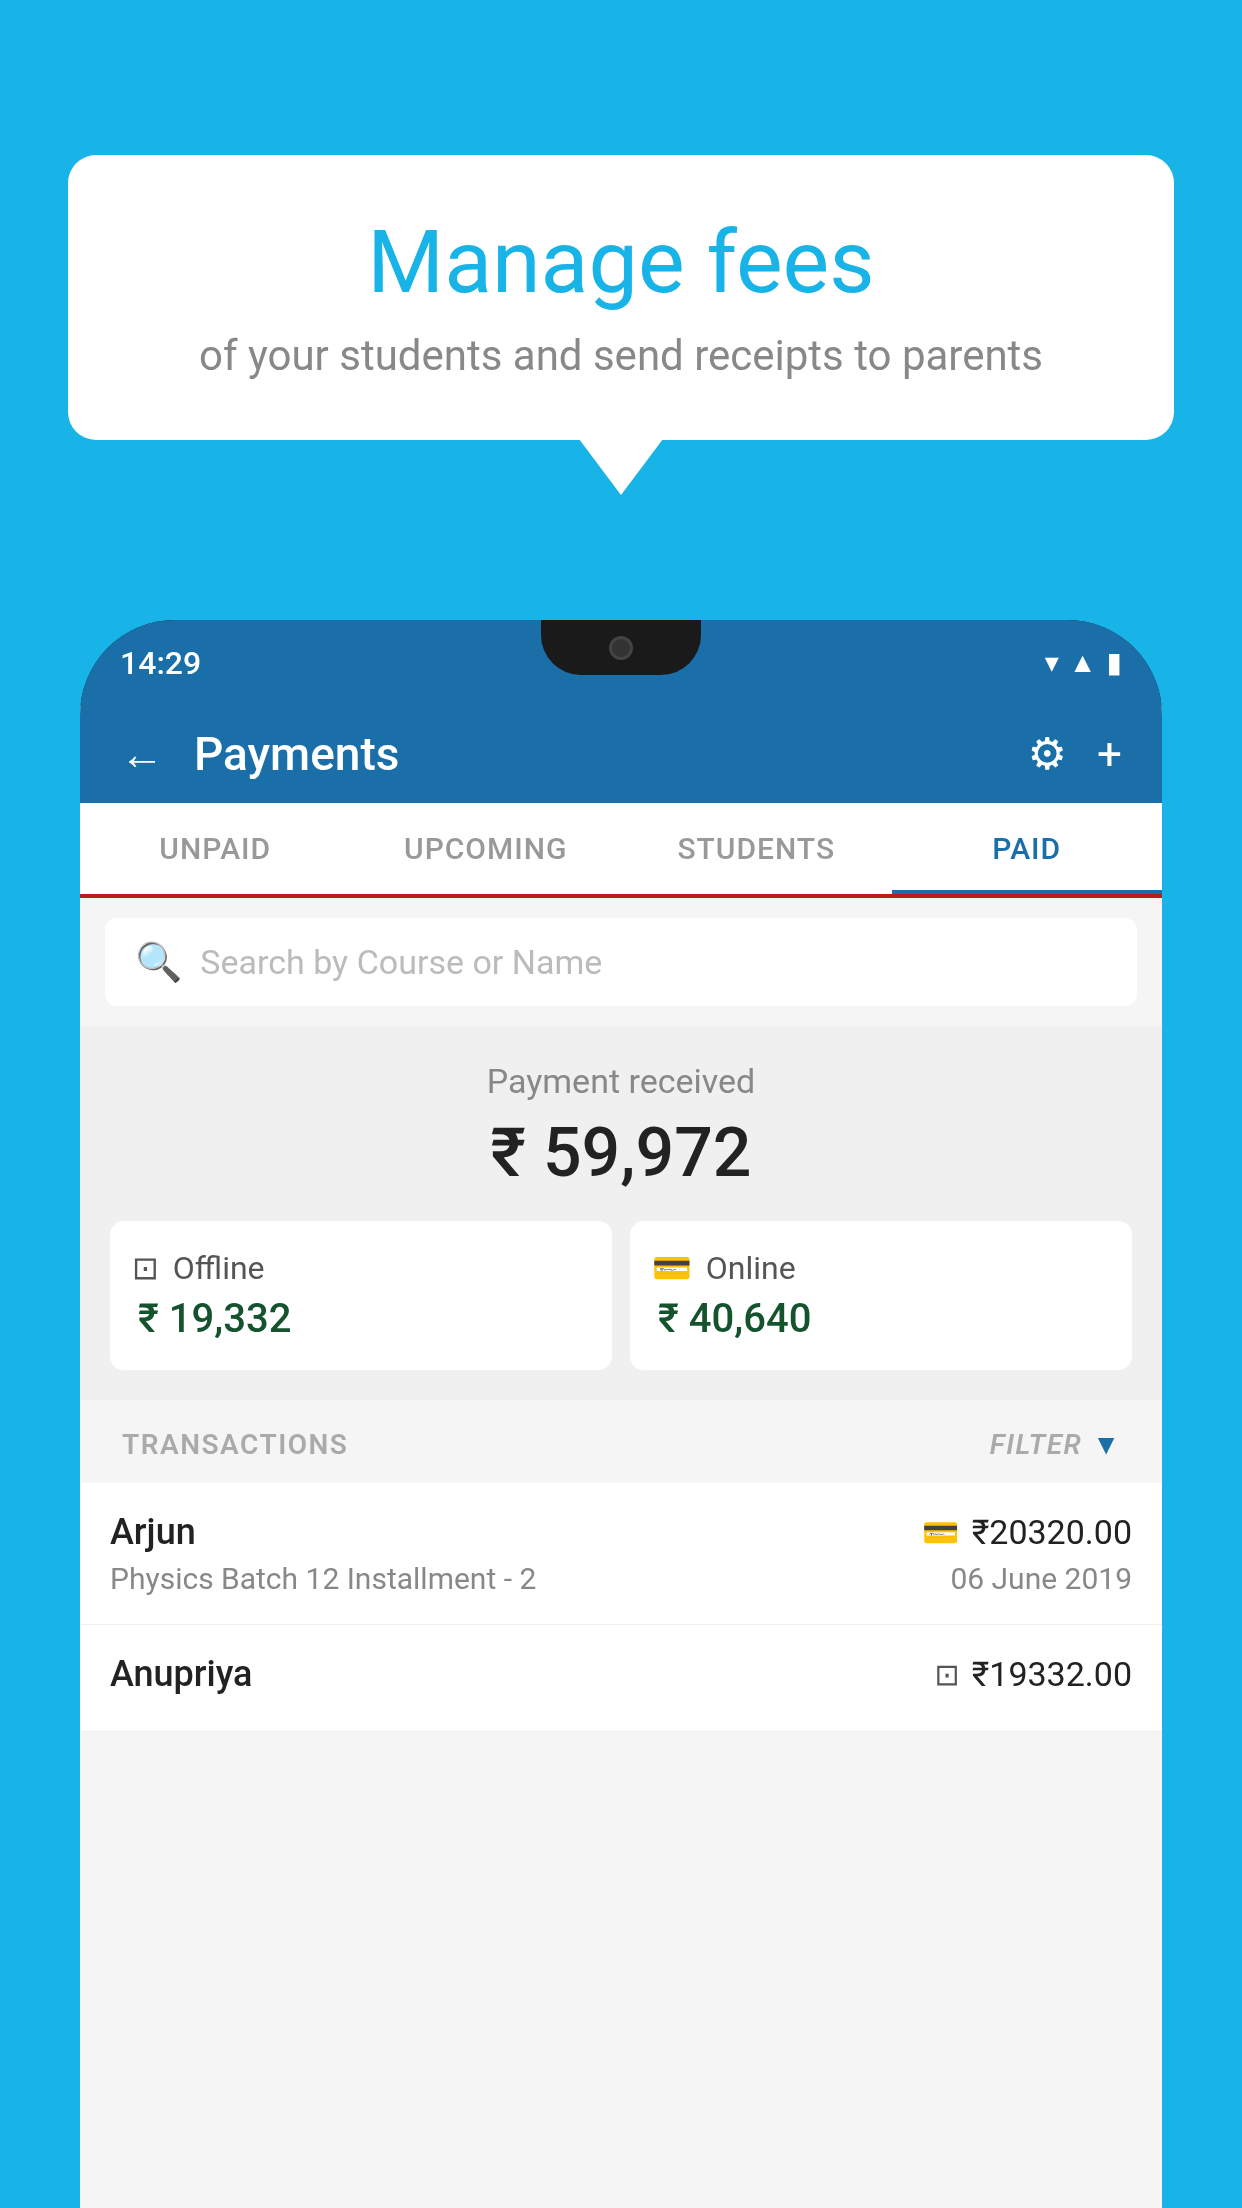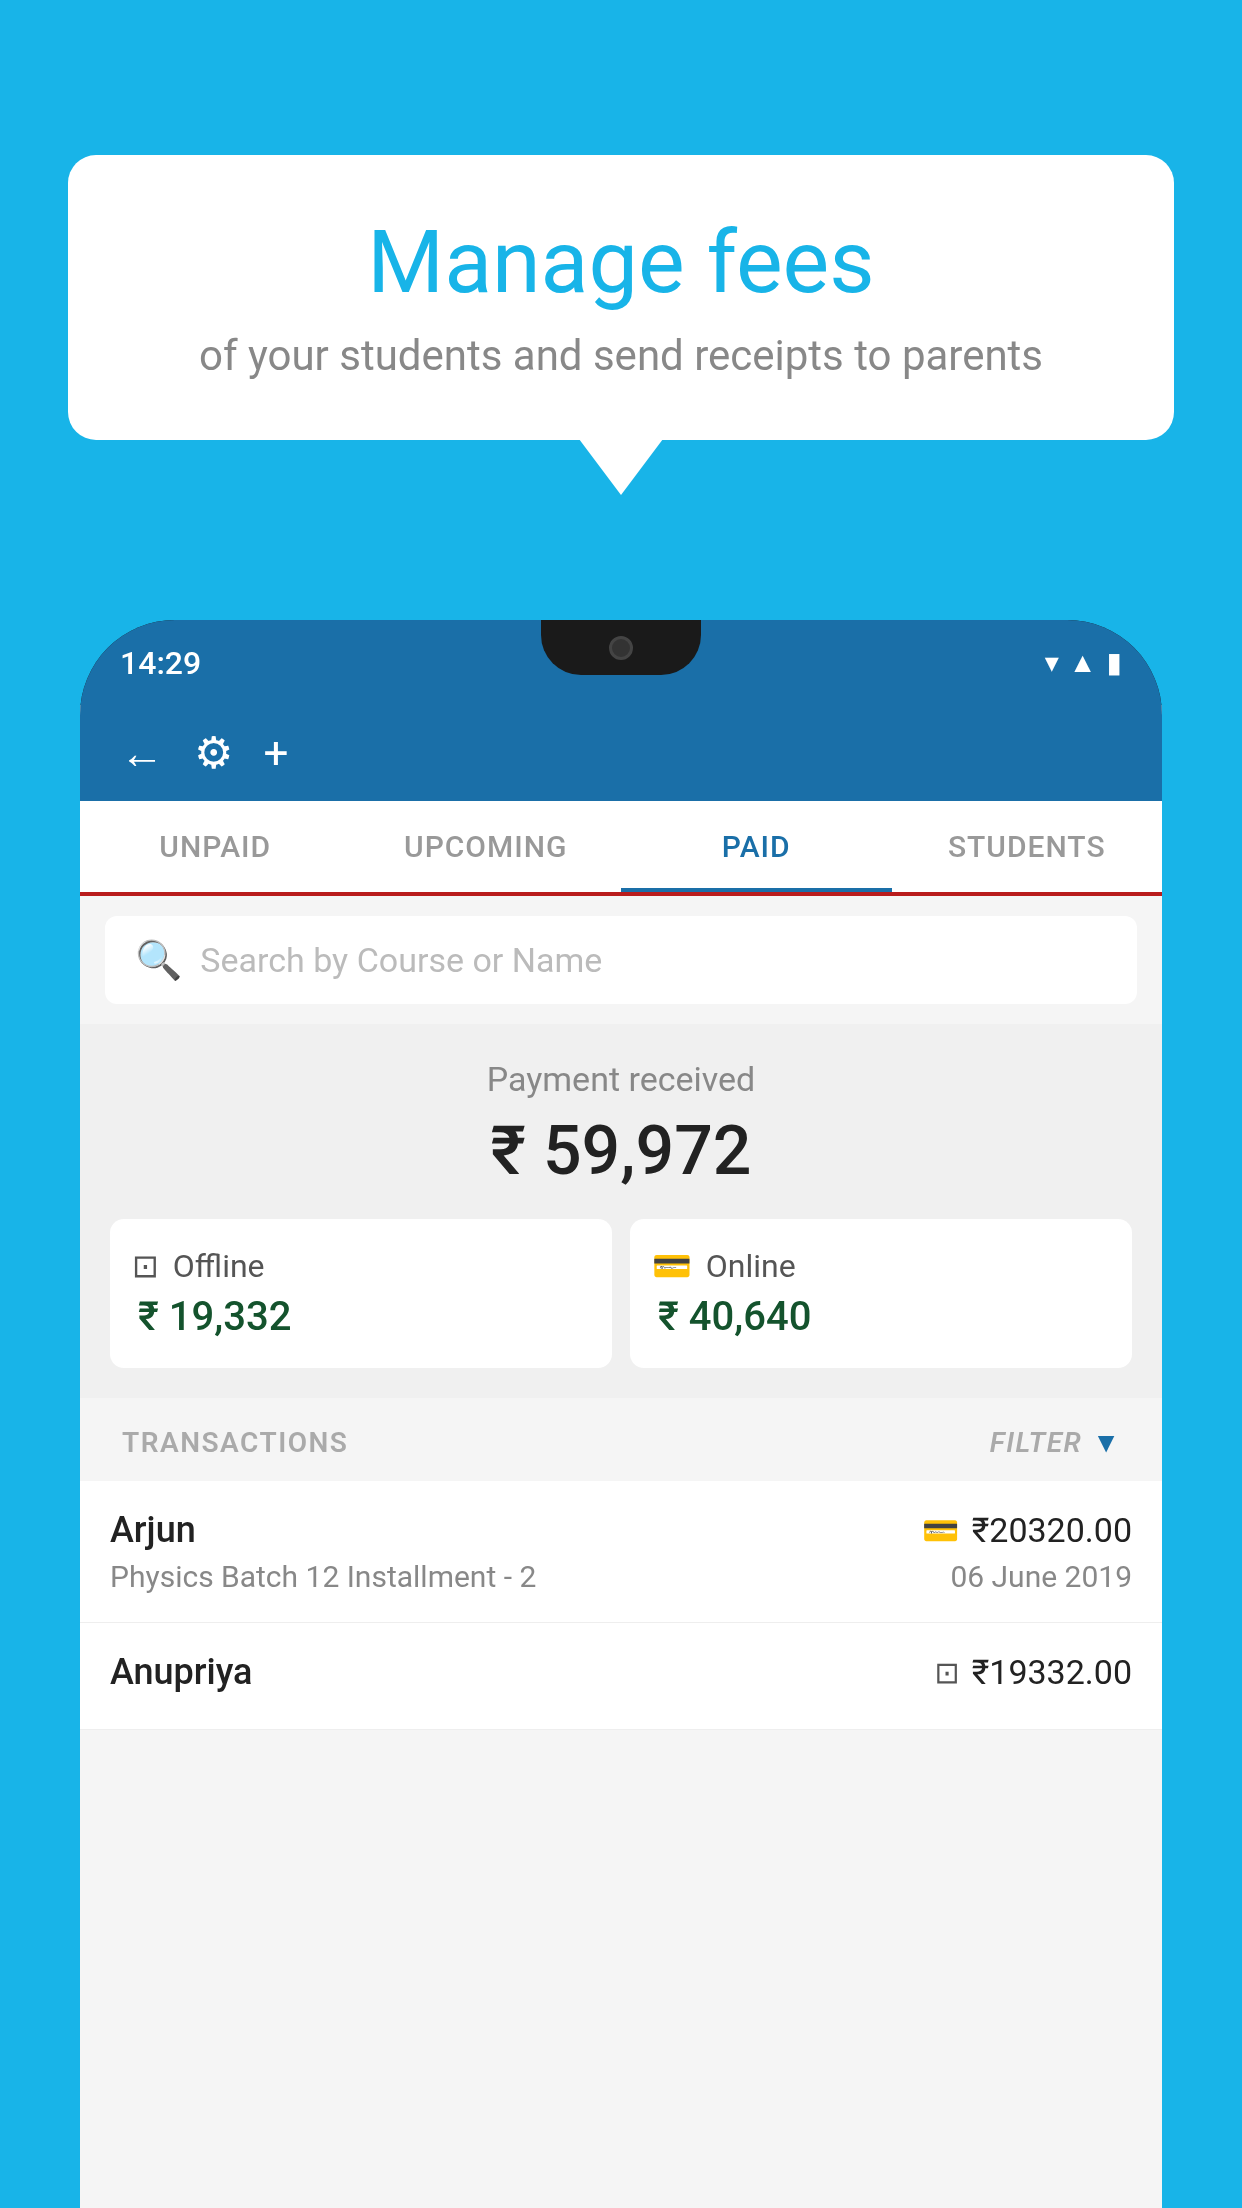--- a/index.html
+++ b/index.html
@@ -376,38 +376,39 @@
       <span class="wifi-icon">▾</span>
       <span class="signal-icon">▲</span>
       <span class="battery-icon">▮</span>
     </div>
   </div>
 
   <div class="app-screen">
 
     <div class="app-header">
       <span class="back-arrow">←</span>
+      <span class="header-title">Payments</span>
       <div class="header-icons">
         <span class="gear-icon">⚙</span>
         <span class="plus-icon">+</span>
       </div>
     </div>
 
     <div class="tabs-bar">
       <div class="tab">
         <span>UNPAID</span>
       </div>
       <div class="tab">
         <span>UPCOMING</span>
       </div>
+      <div class="tab">
+        <span>STUDENTS</span>
+      </div>
       <div class="tab active">
         <span>PAID</span>
-      </div>
-      <div class="tab">
-        <span>STUDENTS</span>
       </div>
     </div>
 
     <div class="search-container">
       <span class="search-icon">🔍</span>
       <span class="search-placeholder">Search by Course or Name</span>
     </div>
 
     <div class="payment-summary">
       <div class="payment-label">Payment received</div>

